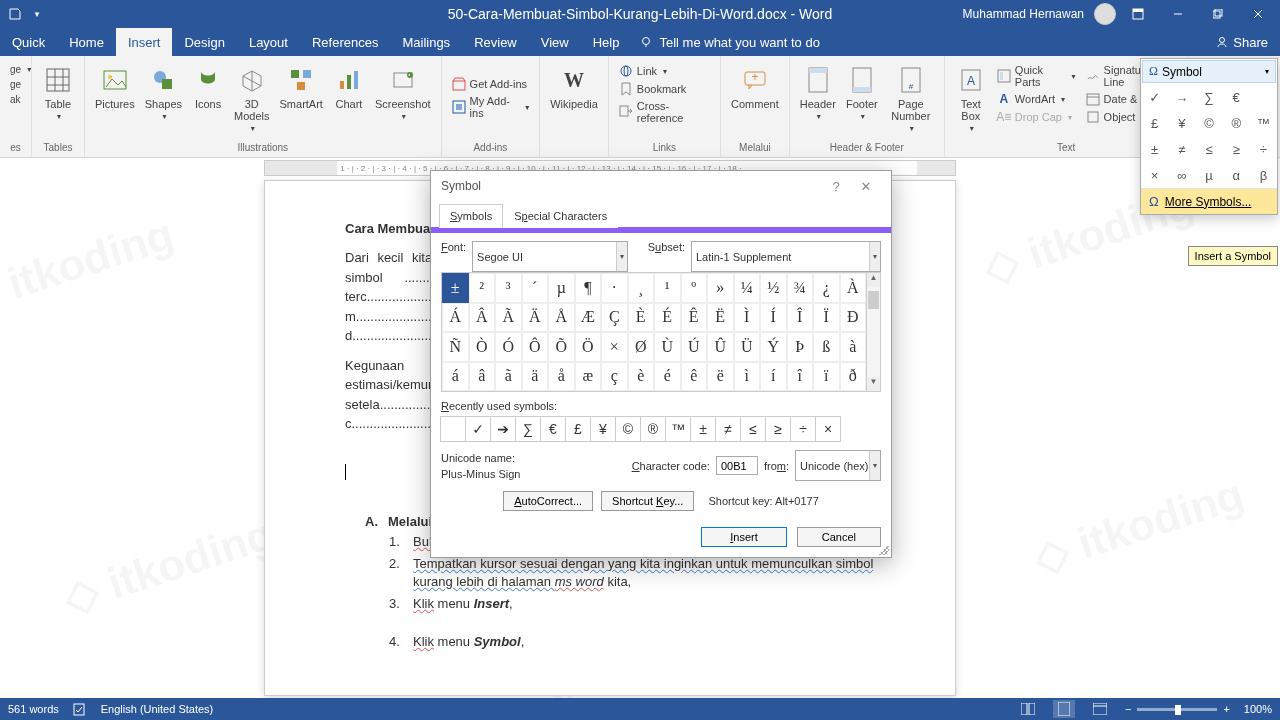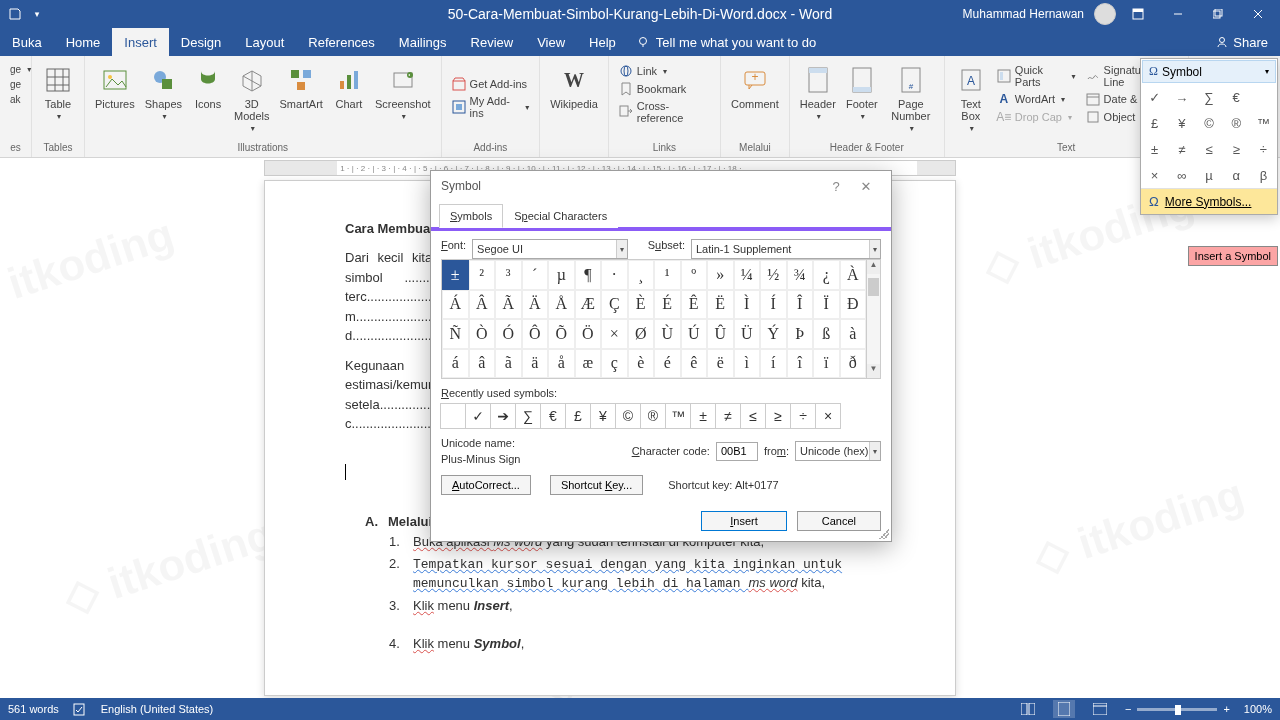--- a/index.html
+++ b/index.html
@@ -45,61 +45,61 @@
 .docarea { position:absolute; top:180px; left:264px; width:692px; height:516px; background:#fff; border:1px solid #ccc; box-shadow:0 2px 8px rgba(0,0,0,0.15); padding:40px 80px; font-size:13px; color:#333; }
 .docbody h3 { font-size:13px; font-weight:bold; margin-bottom:12px; }
 .docbody p { line-height:1.5; margin-bottom:10px; text-align:justify; }
 .docbody .cursor-line { height:20px; margin:30px 0; }
 .docbody .cursor-line::before { content:""; display:inline-block; width:1px; height:16px; background:#000; }
 .section-item { display:flex; margin-left:20px; gap:10px; margin-bottom:4px; }
 .list-item { display:flex; margin-left:44px; gap:10px; margin-bottom:4px; line-height:1.4; }
 .list-item .num { width:14px; }
 .list-item .txt { flex:1; }
 .redwave { text-decoration:underline wavy #d9534f; text-decoration-thickness:1px; }
-.bluewave { text-decoration:underline wavy #3a7cd8; text-decoration-thickness:1px;font-family:Liberation Mono, monospace; }
+.bluewave { text-decoration:underline wavy #3a7cd8; text-decoration-thickness:1px; }
 
 
 .watermark { position:absolute; font-size:44px; font-weight:bold; color:rgba(0,0,0,0.04); transform:rotate(-18deg); pointer-events:none; }
 
 
 .sym-dropdown { position:absolute; top:58px; right:2px; width:138px; background:#fff; border:1px solid #ababab; box-shadow:0 4px 12px rgba(0,0,0,0.2); z-index:100; }
 .sym-header { background:#e5f0fa; border:1px solid #b8d6f0; padding:3px 6px; font-size:12px; display:flex; align-items:center; gap:4px; margin:1px; }
 .sym-grid { display:grid; grid-template-columns:repeat(5,1fr); }
 .sym-cell { height:26px; display:flex; align-items:center; justify-content:center; font-size:13px; color:#555; cursor:pointer; }
 .sym-more { padding:5px 8px; font-size:12px; display:flex; align-items:center; gap:6px; background:#fde79a; border-top:1px solid #e1e1e1; cursor:pointer; }
 .sym-more .om { font-size:13px; color:#2b579a; }
-.tooltip { position:absolute; right:2px; top:246px; background:#fca5a5; border:1px solid #888; padding:3px 6px; font-size:11px; z-index:101; }
+.tooltip { position:absolute; right:2px; top:246px; background:#fef9c3; border:1px solid #888; padding:3px 6px; font-size:11px; z-index:101; }
 .dialog { position:absolute; left:430px; top:170px; width:462px; background:#fff; border:1px solid #9c9c9c; box-shadow:0 6px 24px rgba(0,0,0,0.3); z-index:60; font-size:11px; color:#333; }
 .dlg-title { height:30px; display:flex; align-items:center; padding:0 10px; font-size:12px; color:#555; }
 .dlg-title .spacer { flex:1; }
 .dlg-title .dbtn { width:30px; text-align:center; cursor:pointer; color:#888; font-size:13px; }
-.dlg-tabs { display:flex; padding:0 8px; border-bottom:4px solid #8b5cf6; margin-top:2px; }
+.dlg-tabs { display:flex; padding:0 8px; border-bottom:6px solid #8b5cf6; margin-top:2px; }
 .dlg-tab { padding:5px 10px; border:1px solid transparent; border-bottom:none; cursor:pointer; position:relative; top:1px; background:#fff; }
 .dlg-tab.active { border-color:#ccc; border-bottom:1px solid #fff; }
 .dlg-body { padding:8px 10px; }
 .dlg-row { display:flex; align-items:flex-start; gap:6px; margin-bottom:0; }
 .dlg-row label { font-size:11px; }
-.dlg-select { border:1px solid #aaa; height:20px; font-size:11px; padding:0 4px; background:#fff; display:flex; align-items:center; justify-content:space-between; }
+.dlg-select { border:1px solid #aaa; height:31px; font-size:11px; padding:0 4px; background:#fff; display:flex; align-items:center; justify-content:space-between; }
 .dlg-select .arr { font-size:8px; color:#555; background:#eee; border-left:1px solid #ccc; padding:0 3px; margin-right:-4px; height:100%; display:flex; align-items:center; }
 .char-table-wrap { position:relative; border:1px solid #ccc; height:120px; display:flex; }
 .char-table { flex:1; display:grid; grid-template-columns:repeat(16,1fr); grid-template-rows:repeat(4,1fr); }
 .char-cell { border:1px solid #eee; display:flex; align-items:center; justify-content:center; font-size:16px; cursor:pointer; font-family:'Segoe UI'; }
 .char-cell.sel { background:#2b579a; color:#fff; border:2px solid #2b579a; }
 .ct-scroll { width:14px; background:#f0f0f0; border-left:1px solid #ccc; display:flex; flex-direction:column; }
 .ct-scroll .sbtn { height:14px; text-align:center; font-size:8px; color:#666; background:#eee; }
 .ct-scroll .strack { flex:1; background:#f5f5f5; position:relative; }
 .ct-scroll .sthumb { position:absolute; top:4px; height:18px; left:1px; right:1px; background:#ccc; }
 .recent-label { margin:8px 0 4px; }
 .recent-row { display:flex; border:0; gap:0; }
 .recent-cell { width:26px; height:26px; border:1px solid #ccc; display:flex; align-items:center; justify-content:center; font-size:14px; cursor:pointer; margin-left:-1px; }
 .uni-area { margin-top:8px; display:flex; align-items:center; gap:10px; }
 .uni-left { flex:1; }
 .uni-right { display:flex; align-items:center; gap:6px; }
 .code-input { width:42px; border:1px solid #aaa; height:19px; font-size:11px; padding:0 4px; }
-.dlg-btns { display:flex; gap:19px; margin-top:10px; }
+.dlg-btns { display:flex; gap:8px; margin-top:10px;justify-content:center; }
 .dlg-btn { border:1px solid #999; background:#f5f5f5; padding:3px 10px; font-size:11px; cursor:pointer; }
 .dlg-footer { display:flex; justify-content:flex-end; gap:10px; padding:8px 10px 10px; }
 .dlg-footer .dlg-btn.primary { border:1px solid #0078d4; padding:3px 28px; }
 .resize-grip { position:absolute; right:2px; bottom:2px; width:10px; height:10px; background:linear-gradient(135deg,transparent 50%,#aaa 50%,#aaa 60%,transparent 60%,transparent 70%,#aaa 70%,#aaa 80%,transparent 80%); }
 
 
 .statusbar { position:absolute; bottom:0; left:0; right:0; height:22px; background:#2b579a; color:#fff; font-size:11px; display:flex; align-items:center; padding:0 8px; gap:14px; }
 .statusbar .spacer { flex:1; }
 .statusbar .viewbtn { width:22px; height:18px; display:flex; align-items:center; justify-content:center; cursor:pointer; }
 .statusbar .zoom { display:flex; align-items:center; gap:6px; }
@@ -144,21 +144,21 @@
     <div class="winbtn">
         <svg width="12" height="12">
           <line x1="2" y1="2" x2="10" y2="10" stroke="#fff"></line>
           <line x1="10" y1="2" x2="2" y2="10" stroke="#fff"></line>
         </svg>
       </div>
   </div>
 </div>
 
 <div class="menubar">
-  <div class="menutab file">Buka</div>
+  <div class="menutab file">Quick</div>
   <div class="menutab">Home</div>
   <div class="menutab active">Insert</div>
   <div class="menutab">Design</div>
   <div class="menutab">Layout</div>
   <div class="menutab">References</div>
   <div class="menutab">Mailings</div>
   <div class="menutab">Review</div>
   <div class="menutab">View</div>
   <div class="menutab">Help</div>
   <div class="tellme">

